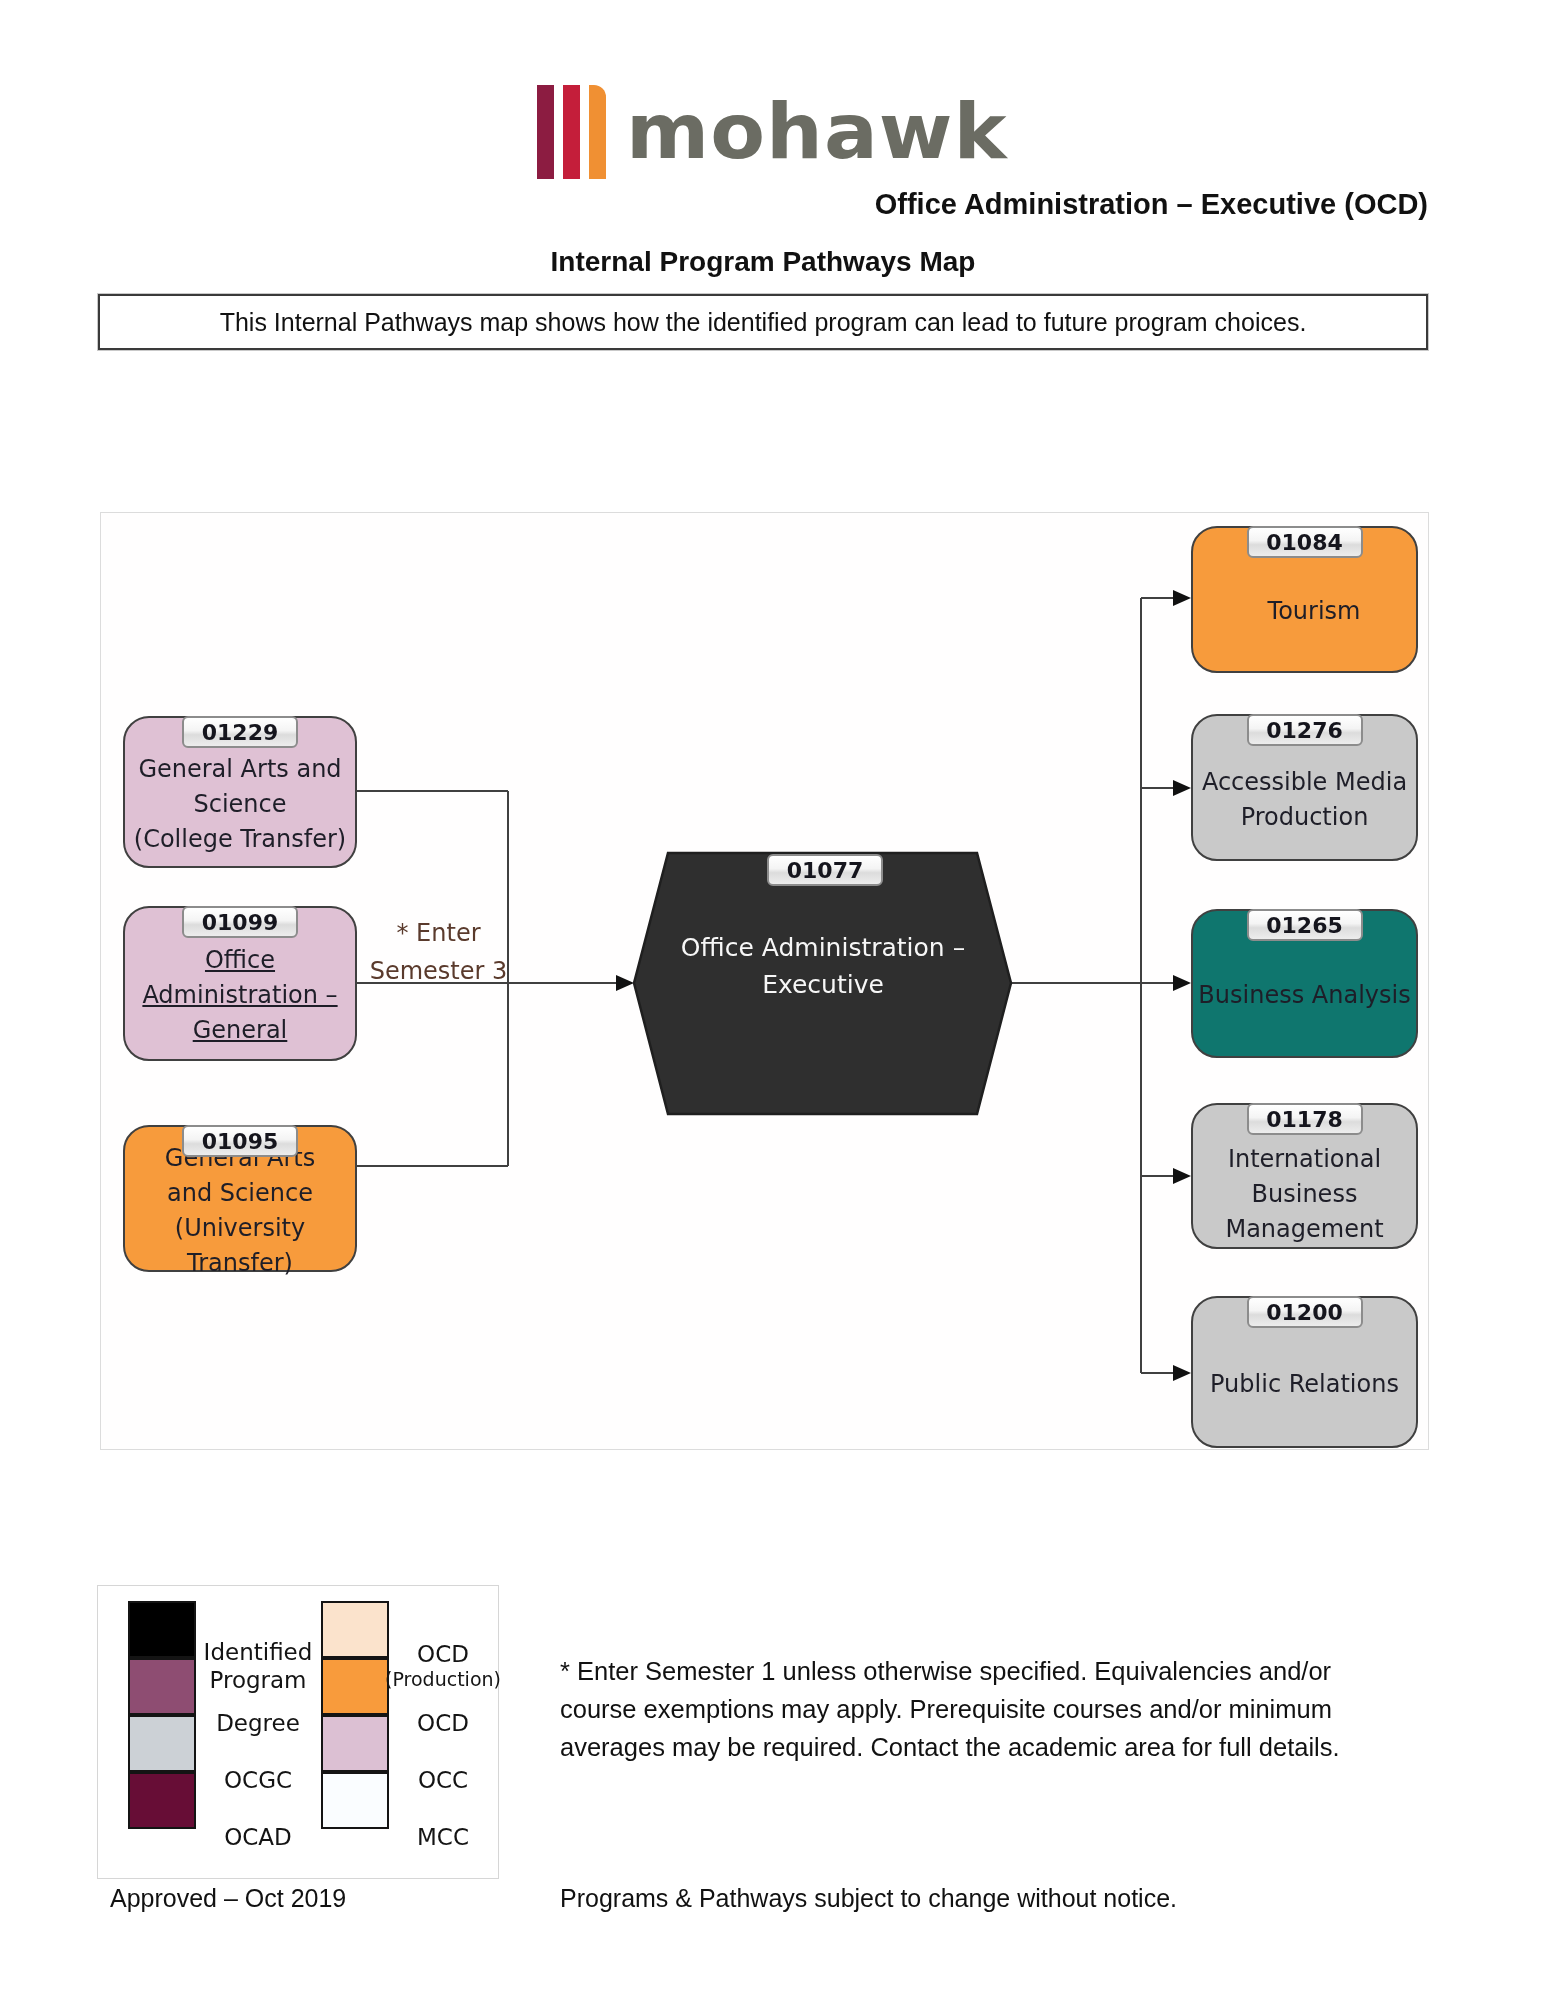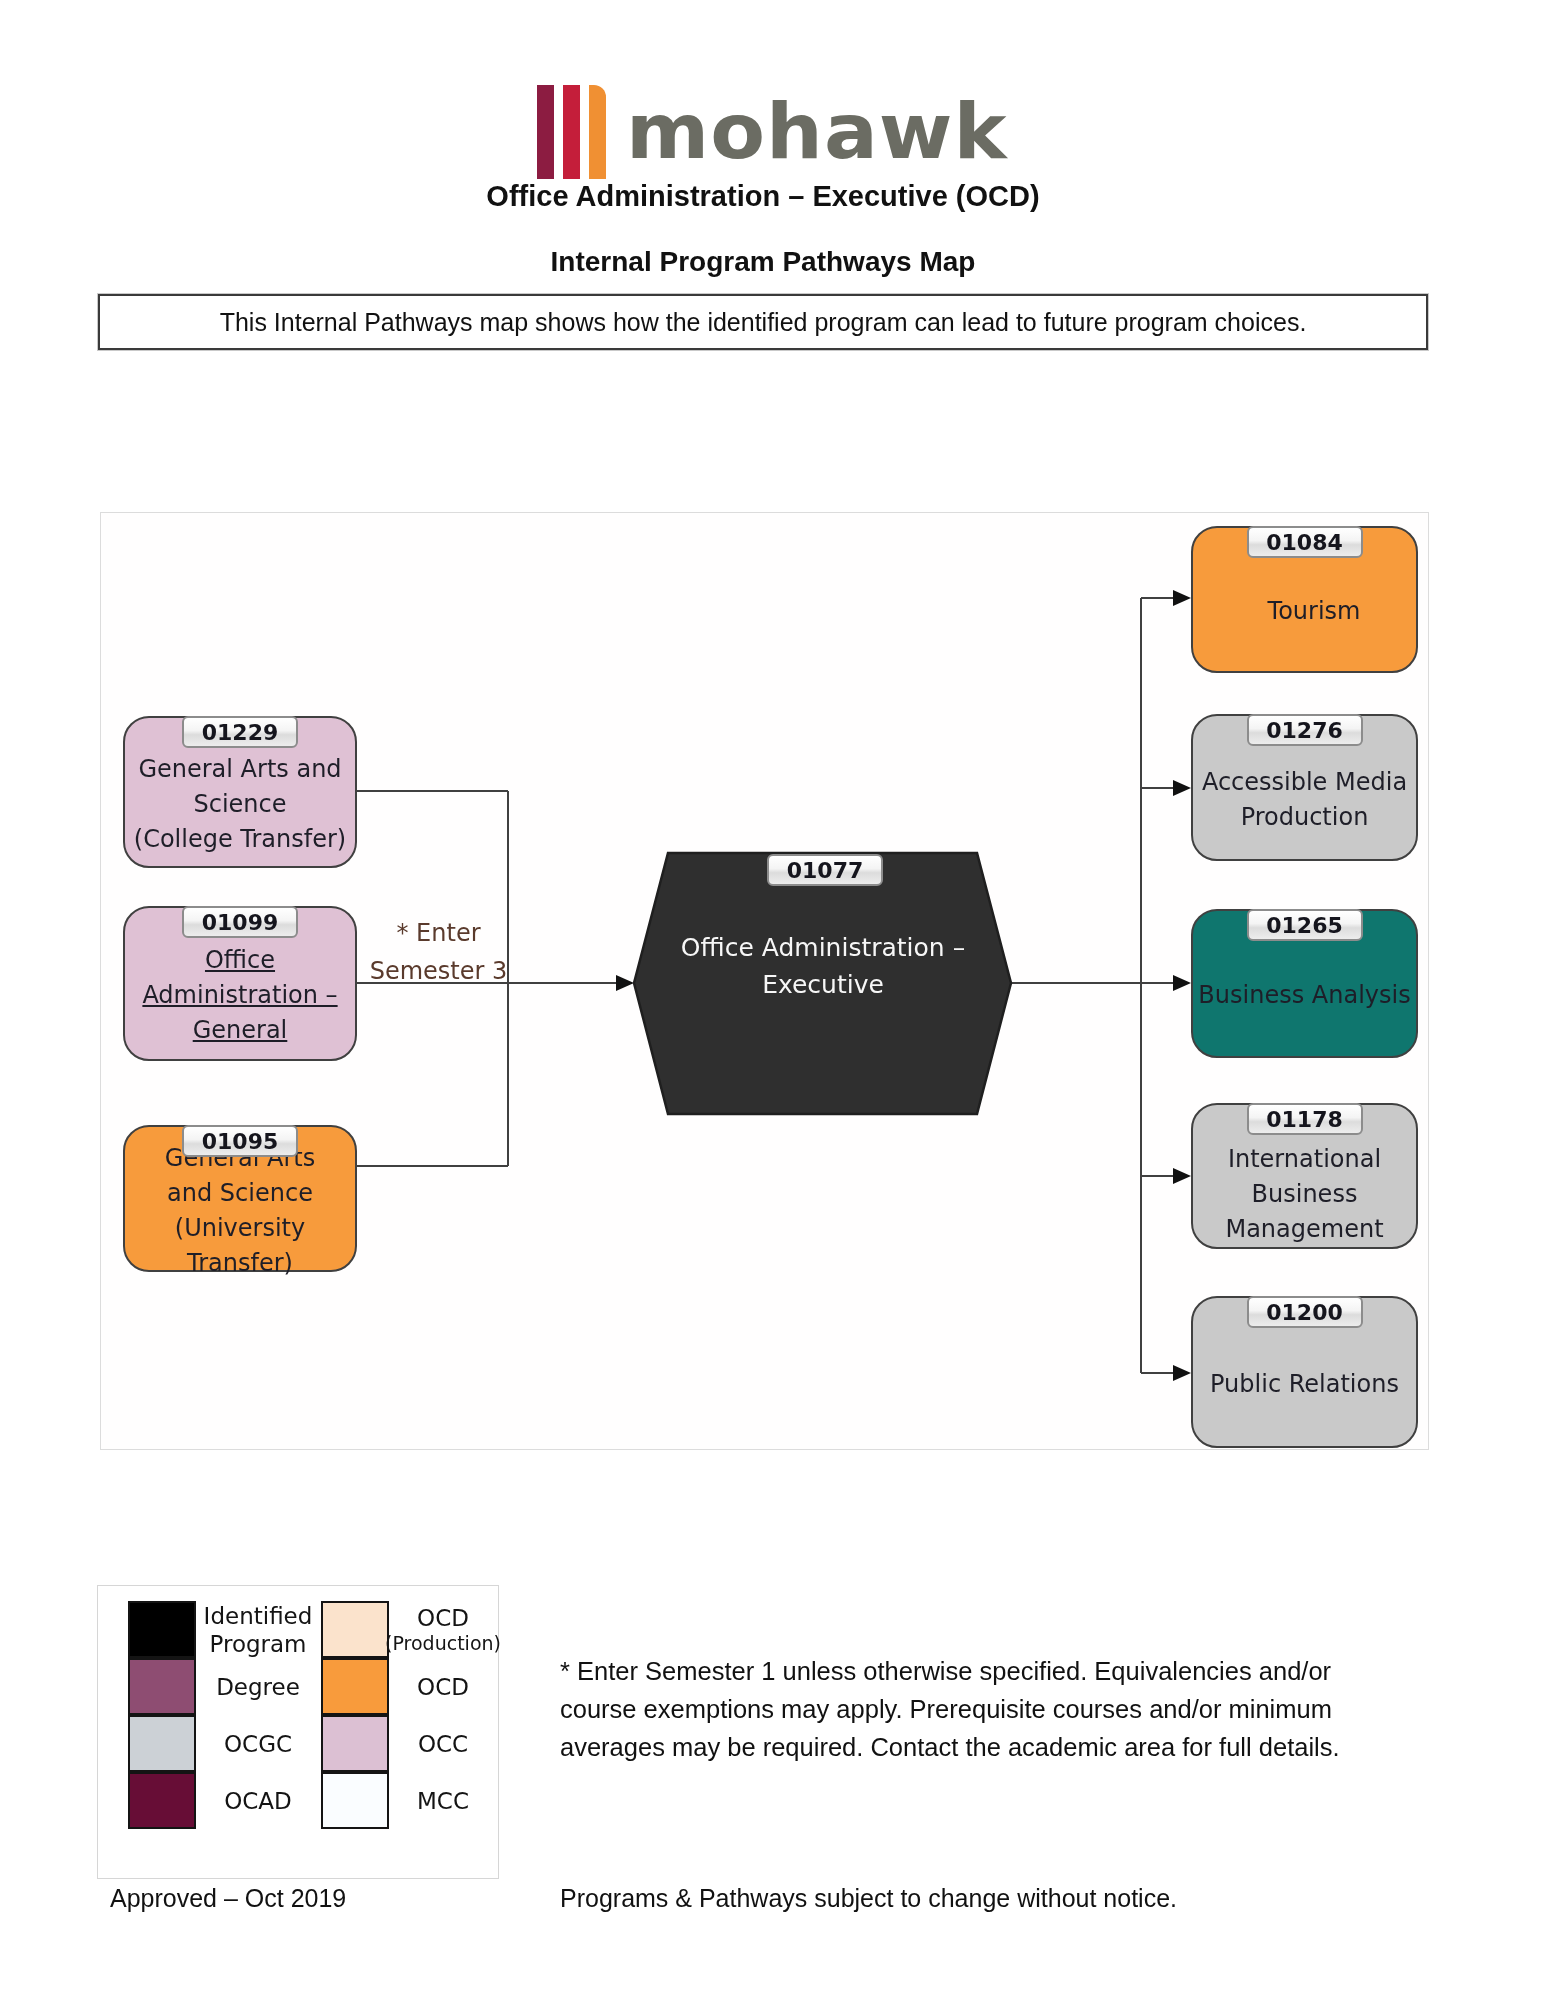--- a/index.html
+++ b/index.html
@@ -9,21 +9,21 @@
   
   .header-wrap{position:absolute;left:98px;top:0;width:1330px;text-align:center;}
   .logo-row{position:absolute;left:0;top:80px;width:1330px;height:104px;
             display:flex;align-items:center;justify-content:center;gap:20px;}
   .logo-bars{display:flex;align-items:flex-end;gap:9px;height:94px;}
   .logo-bar{width:17px;height:94px;}
   .logo-bar.b3{border-top-right-radius:12px;}
   .logo-word{font-family:"DejaVu Sans", sans-serif;font-weight:700;font-size:76px;
              color:#6b6c63;letter-spacing:1px;line-height:94px;transform:scaleX(1.05);
              transform-origin:left center;}
-  .doc-title{position:absolute;left:0;top:180px;width:1330px;font-weight:700;font-size:29px;}
+  .doc-title{position:absolute;left:0;top:188px;width:1330px;font-weight:700;font-size:29px;text-align:right;}
   .doc-subtitle{position:absolute;left:0;top:246px;width:1330px;font-weight:700;font-size:28px;}
   .desc-box{position:absolute;left:98px;top:294px;width:1326px;height:52px;
             border:2px solid #3a3a3a;box-shadow:0 0 0 1px #c9c9c9;
             display:flex;align-items:center;justify-content:center;font-size:25px;}
 
   
   .panel{position:absolute;left:100px;top:512px;width:1327px;height:936px;
          border:1px solid #dcdcdc;background:#fffefe;
          font-family:"DejaVu Sans", sans-serif;}
   .panel svg{position:absolute;left:0;top:0;}
@@ -52,21 +52,21 @@
   .hex-tab{position:absolute;left:666px;top:341px;transform:none;}
   .enter-note{position:absolute;left:255px;top:401px;width:165px;text-align:center;
               white-space:pre-line;font-size:24px;line-height:38px;color:#5a3a2c;}
 
   
   .legend{position:absolute;left:97px;top:1585px;width:400px;height:292px;
           border:1px solid #d6d6d6;font-family:"DejaVu Sans", sans-serif;}
   .swatch{position:absolute;width:68px;height:57px;border:2px solid #141414;box-sizing:border-box;}
   .lg-label{position:absolute;height:57px;display:flex;flex-direction:column;
             align-items:center;justify-content:center;text-align:center;
-            white-space:pre-line;font-size:23px;line-height:28px;color:#141414;}
+            white-space:pre-line;font-size:23px;line-height:28px;color:#141414;margin-top:36px;}
   .lg-label .sub{font-size:19px;line-height:23px;}
   .c1{left:30px;} .c2{left:223px;}
   .r1{top:15px;} .r2{top:72px;} .r3{top:129px;} .r4{top:186px;}
   .lab1{left:100px;width:120px;} .lab2{left:291px;width:108px;}
 
   
   .note{position:absolute;left:560px;top:1652px;width:900px;font-size:25.5px;
         line-height:38px;white-space:pre-line;}
   .footer-approved{position:absolute;left:110px;top:1884px;font-size:25px;}
   .footer-disclaimer{position:absolute;left:560px;top:1884px;font-size:25px;}

